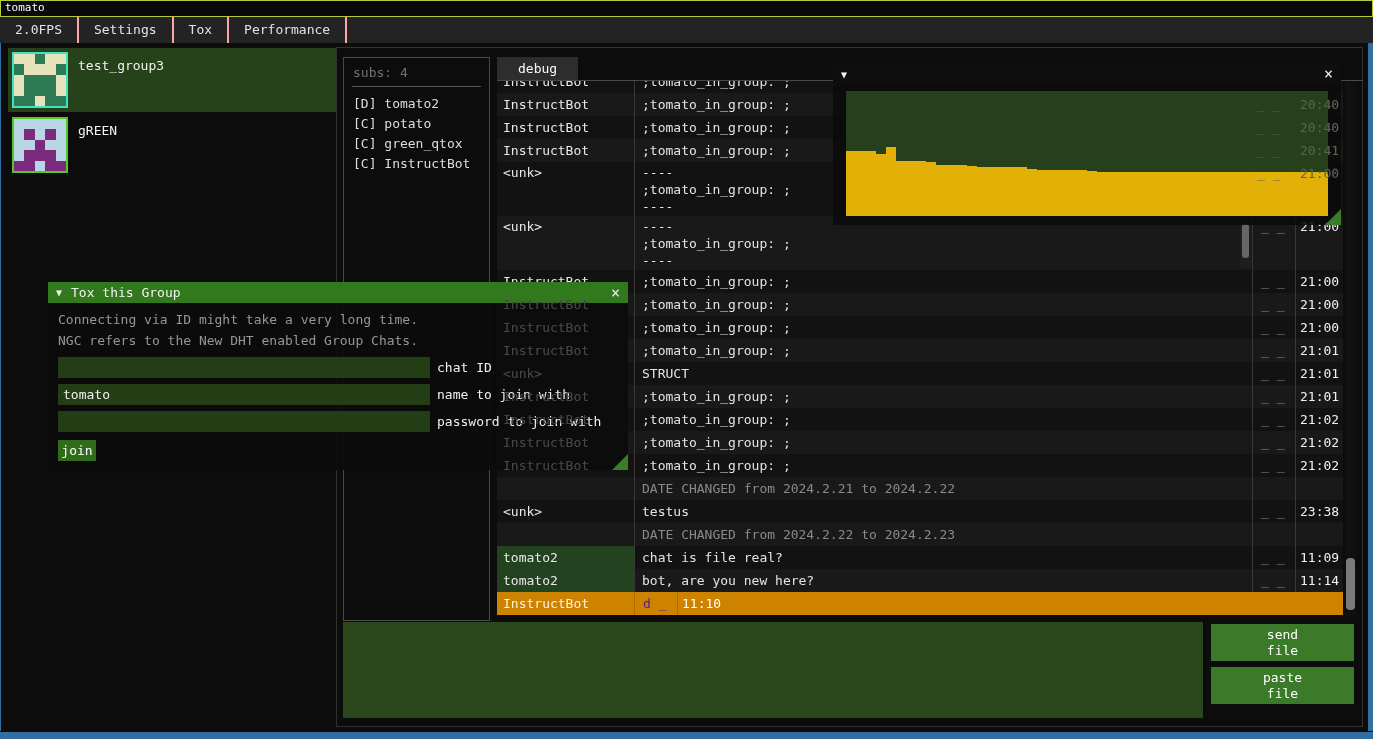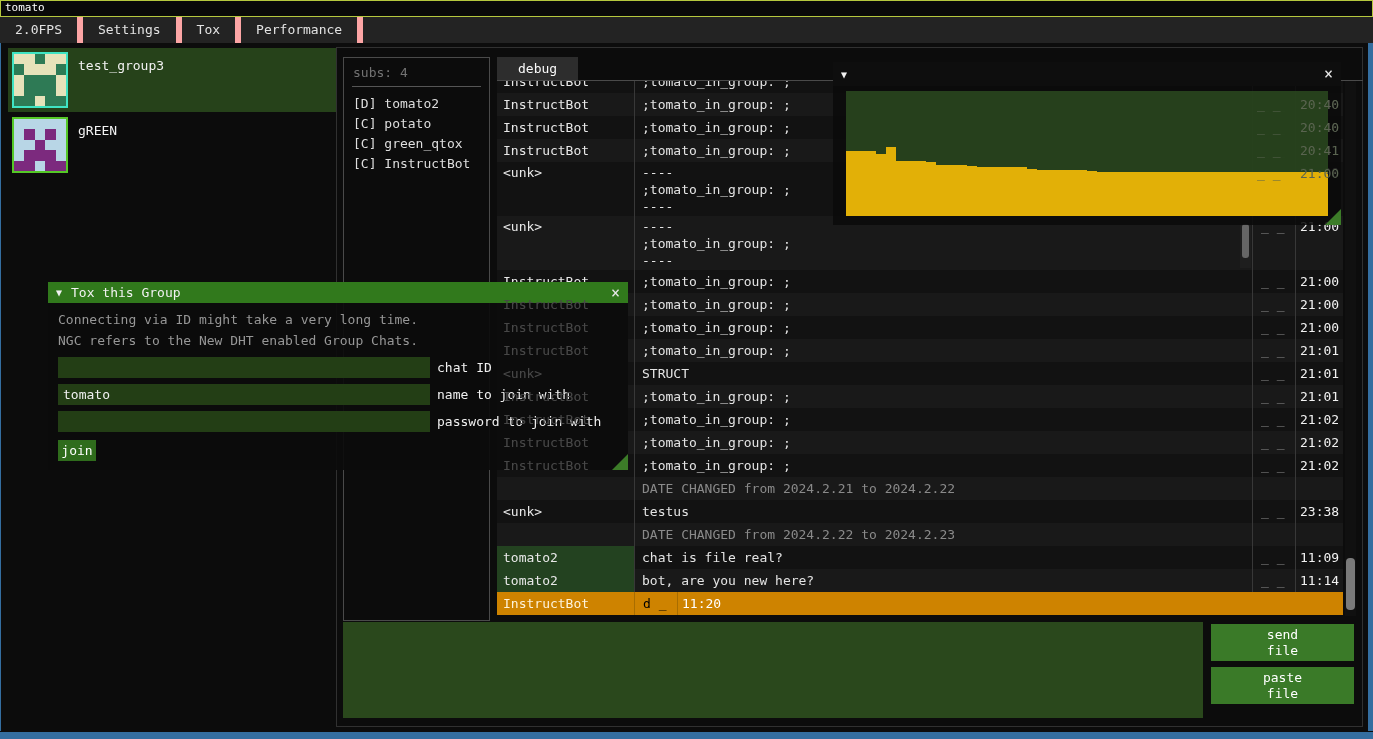--- a/index.html
+++ b/index.html
@@ -4,21 +4,21 @@
 <style>
   html,body{margin:0;padding:0;}
   body{width:1373px;height:739px;position:relative;overflow:hidden;background:#0c0c0c;
        font-family:"DejaVu Sans Mono",monospace;font-size:13px;color:#e6e6e6;}
   #app{position:absolute;inset:0;}
 
   
   .titlebar{position:absolute;left:0;top:0;width:1373px;height:17px;box-sizing:border-box;
     background:#090909;border:1px solid #b5c83e;font-size:11px;line-height:14px;padding-left:4px;color:#fff;}
   .menubar{position:absolute;left:0;top:17px;width:1373px;height:26px;background:#232323;display:flex;}
-  .menu-item{line-height:26px;padding:0 15px;color:#e2e2e2;border-right:6px solid #fca5a5;}
+  .menu-item{line-height:26px;padding:0 15px;color:#e2e2e2;border-right:2px solid #fca5a5;}
   .edge{position:absolute;background:#346ea0;}
   .edge-l{left:0;top:43px;width:1px;height:688px;}
   .edge-r{left:1368px;top:43px;width:5px;height:688px;}
   .edge-b{left:0;top:732px;width:1373px;height:7px;}
 
   
   .group-list{position:absolute;left:8px;top:48px;width:328px;}
   .group-item{position:relative;margin-bottom:1px;}
   .group-item.sel{background:#26421a;}
   .avatar{position:absolute;left:4px;top:4px;width:52px;height:52px;border:2px solid #555;
@@ -45,21 +45,21 @@
   .c-name{width:138px;padding-left:6px;border-right:1px solid #383838;color:#e8e8e8;}
   .c-msg{width:618px;padding-left:7px;border-right:1px solid #383838;color:#e4e4e4;white-space:pre-line;}
   .c-flags{width:43px;padding-left:8px;border-right:1px solid #383838;color:#8d8d8d;}
   .c-time{width:47px;padding-left:4px;color:#f2f2f2;}
   .row.multi .cell{padding-top:2px;line-height:17px;}
   .row.date .c-msg{color:#8a8a8a;}
   .c-name.self{background:#234220;}
   .row.hl{background:#ce8300;}
   .row.hl .cell{border-right-color:#a86d00;}
   .row.hl .c-name,.row.hl .c-msg{color:#fdf3da;}
-  .row.hl .c-flags{color:#000000;}
+  .row.hl .c-flags{color:#4c1d95;}
   .row.hl .c-time{color:#ffffff;}
 
   
   .sbar{position:absolute;z-index:2;}
   .chat-track{left:1345px;top:81px;width:11px;height:535px;background:#101010;}
   .chat-thumb{left:1346px;top:558px;width:9px;height:52px;background:#7a7a7a;border-radius:4px;}
   .cell-track{left:1240px;top:219px;width:11px;height:49px;background:#1e1e1e;}
   .cell-thumb{left:1242px;top:224px;width:7px;height:34px;background:#666;border-radius:3px;}
 
   
@@ -315,21 +315,21 @@
       </div>
       <div class="row sb">
         <div class="cell c-name self">tomato2</div>
         <div class="cell c-msg">bot, are you new here?</div>
         <div class="cell c-flags">_ _</div>
         <div class="cell c-time">11:14</div>
       </div>
       <div class="row sa hl">
         <div class="cell c-name">InstructBot</div>
         <div class="cell c-flags">d _</div>
-        <div class="cell c-time">11:20</div>
+        <div class="cell c-time">11:10</div>
       </div>
     </div>
 
   <div class="sbar chat-track"></div>
   <div class="sbar chat-thumb"></div>
   <div class="sbar cell-track"></div>
   <div class="sbar cell-thumb"></div>
 
   <div class="composer-input"></div>
   <div class="file-btn btn-send">send

